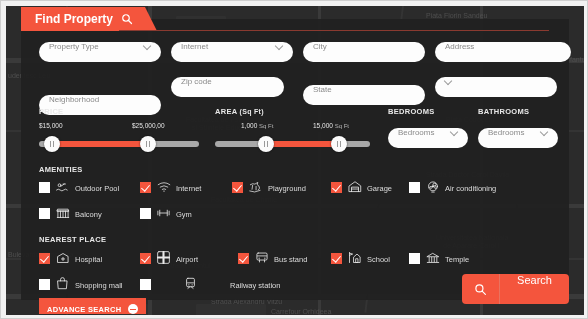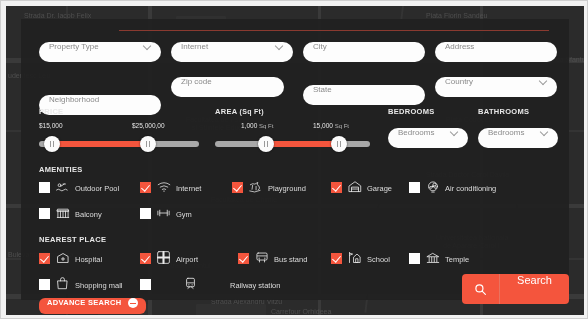--- a/index.html
+++ b/index.html
@@ -219,28 +219,27 @@
     text-align: center;
     font-size: 11px;
   }
   
   #adv {
     position: absolute;
     left: 38px; bottom: 4px;
     height: 16px;
     background: #f4553d;
     display: flex;
-    align-items: flex-start;
+    align-items: flex-end;
     gap: 7px;
     padding: 0 8px;
     color: #fff;
     font-size: 7.5px;
     font-weight: bold;
     letter-spacing: 0.3px;
-    border-radius: 6px;
   }
   #adv .minus {
     width: 10px; height: 10px;
     border-radius: 50%;
     background: #fff;
     position: relative;
   }
   #adv .minus:after {
     content: "";
     position: absolute;
@@ -295,48 +294,58 @@
         <div class="mlabel" style="left: 2px; top: 245px;">Bulevardul Timisoara</div>
         <div class="mlabel" style="left: 205px; top: 292px;">Strada Alexandru Vitzu</div>
         <div class="mlabel" style="left: 265px; top: 302px;">Carrefour Orhideea</div>
         <div class="mlabel" style="left: 160px; top: 256px;">Strada Sfantul</div>
         <div class="mlabel" style="left: 550px; top: 50px;">ca Sfantul</div>
       </div>
   </div>
 
   <div id="panel"></div>
 
+  <div id="tabwrap">
+    <div id="tab">
+      <span>Find Property</span>
+      <span class="tab-search-icon">
+        <svg width="12" height="12" viewBox="0 0 24 24" fill="none" stroke="#ffffff" stroke-width="2.4">
+          <circle cx="10" cy="10" r="6.5"></circle>
+            <line x1="15" y1="15" x2="21" y2="21" stroke-linecap="round"></line>
+        </svg>
+      </span>
+    </div>
+  </div>
   <div id="tab-line"></div>
 
   <div id="fields-layer">
       <div class="field" style="left: 38px; top: 41px; width: 122px;">
         <span class="ph">Property Type</span>
         <span class="caret"></span>
       </div>
       <div class="field" style="left: 170px; top: 41px; width: 122px;">
         <span class="ph">Internet</span>
         <span class="caret"></span>
       </div>
       <div class="field" style="left: 302px; top: 41px; width: 122px;">
         <span class="ph">City</span>
       </div>
-      <div class="field" style="left: 434px; top: 41px; width: 122px;">
+      <div class="field" style="left: 434px; top: 41px; width: 136px;">
         <span class="ph">Address</span>
       </div>
       <div class="field" style="left: 38px; top: 76px; width: 122px; margin-top: 18px;">
         <span class="ph">Neighborhood</span>
       </div>
       <div class="field" style="left: 170px; top: 76px; width: 113px;">
         <span class="ph">Zip code</span>
       </div>
       <div class="field" style="left: 302px; top: 76px; width: 122px; margin-top: 8px;">
         <span class="ph">State</span>
       </div>
       <div class="field" style="left: 434px; top: 76px; width: 122px;">
-        <span class="ph">Country</span>
         <span class="caret"></span>
       </div>
     </div>
 
   <div class="sec" style="left:38px;top:106px;">PRICE</div>
   <div class="slabel" style="left:38px;top:121px;">$15,000</div>
   <div class="slabel" style="left:131px;top:121px;">$25,000,00</div>
   <div class="slider" id="price-slider" style="left:38px;top:133px;width:160px;">
     <div class="track"></div>
     <div class="range" id="price-range" style="left: 12.8px; width: 96px;"></div>

